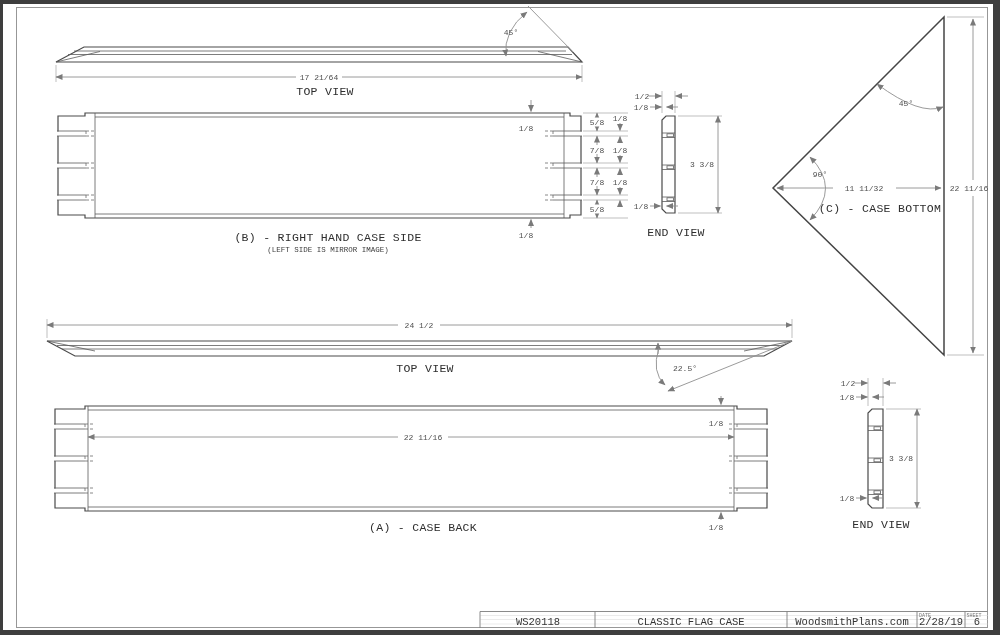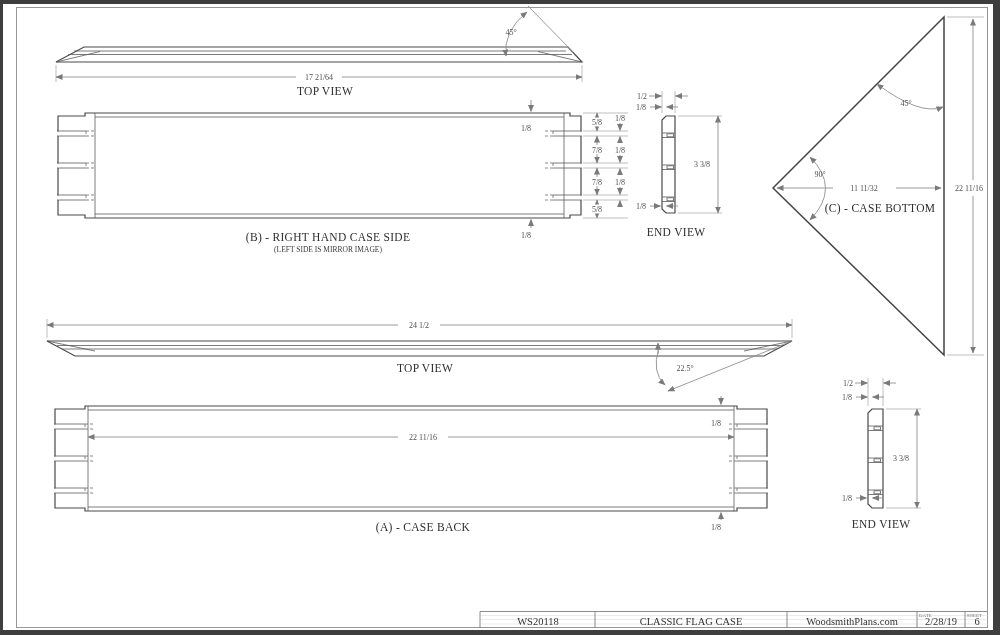--- a/index.html
+++ b/index.html
@@ -1,17 +1,17 @@
 <!DOCTYPE html>
 <html><head>
 <meta charset="utf-8">
 <style>
   html,body{margin:0;padding:0;background:#fff;}
   .sheet{position:relative;width:1000px;height:635px;background:#fff;overflow:hidden;
-         font-family:Liberation Serif, serif;}
+         font-family:Liberation Mono, monospace;}
   svg{display:block}
   .outline{fill:#ffffff;stroke:#4a4a4a;stroke-width:1.2;stroke-linejoin:miter;}
   .outline-thick{fill:#ffffff;stroke:#454545;stroke-width:1.5;}
   .detail{stroke:#5c5c5c;stroke-width:0.8;fill:none;}
   .detail-dash{stroke:#6a6a6a;stroke-width:0.8;fill:none;stroke-dasharray:3 2;}
   .ext{stroke:#a3a3a3;stroke-width:0.7;fill:none;}
   .dim{stroke:#8e8e8e;stroke-width:0.9;fill:none;}
   .dimtxt{font-size:8px;fill:#4f4f4f;text-anchor:middle;}
   .lbl{font-size:11.5px;fill:#2e2e2e;text-anchor:middle;letter-spacing:.3px;}
   .sublbl{font-size:7.5px;fill:#3c3c3c;text-anchor:middle;}

